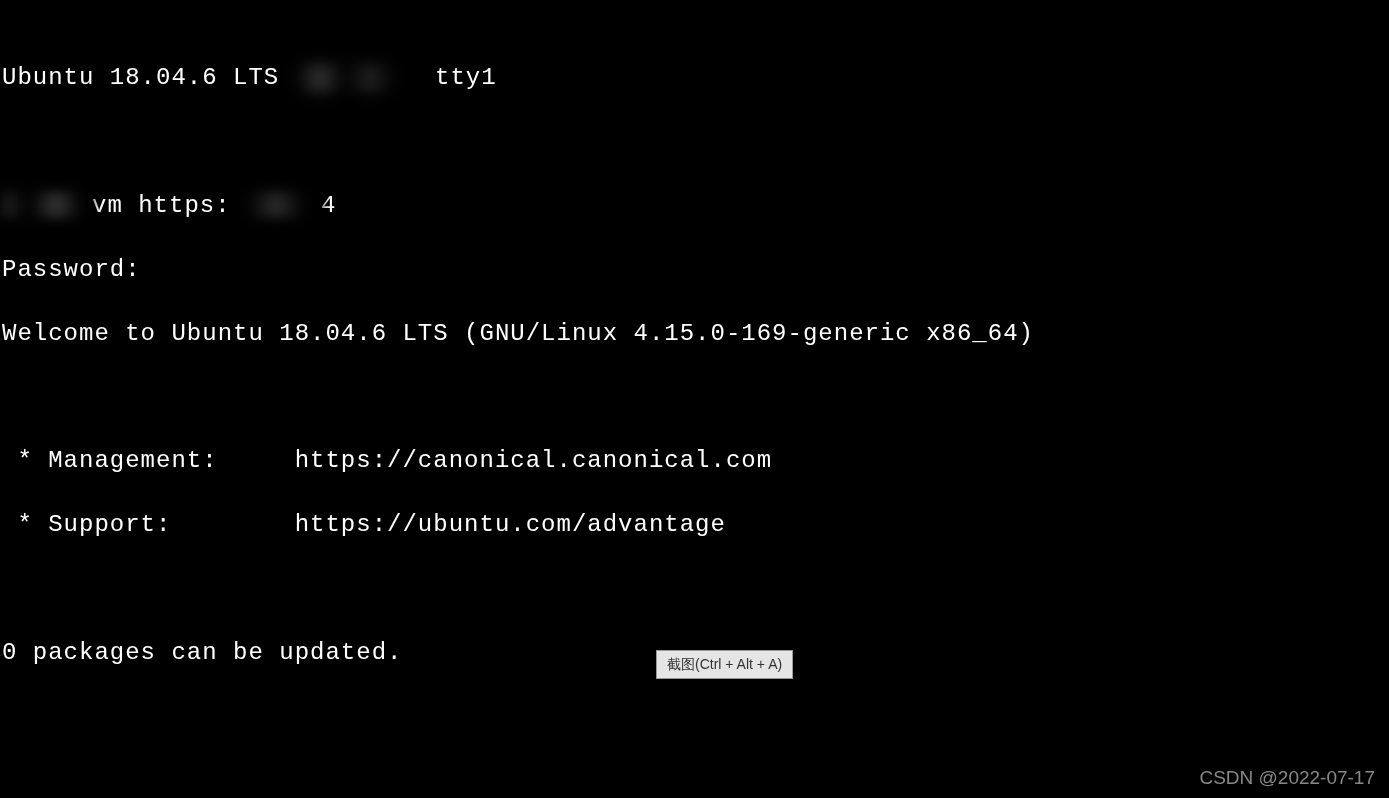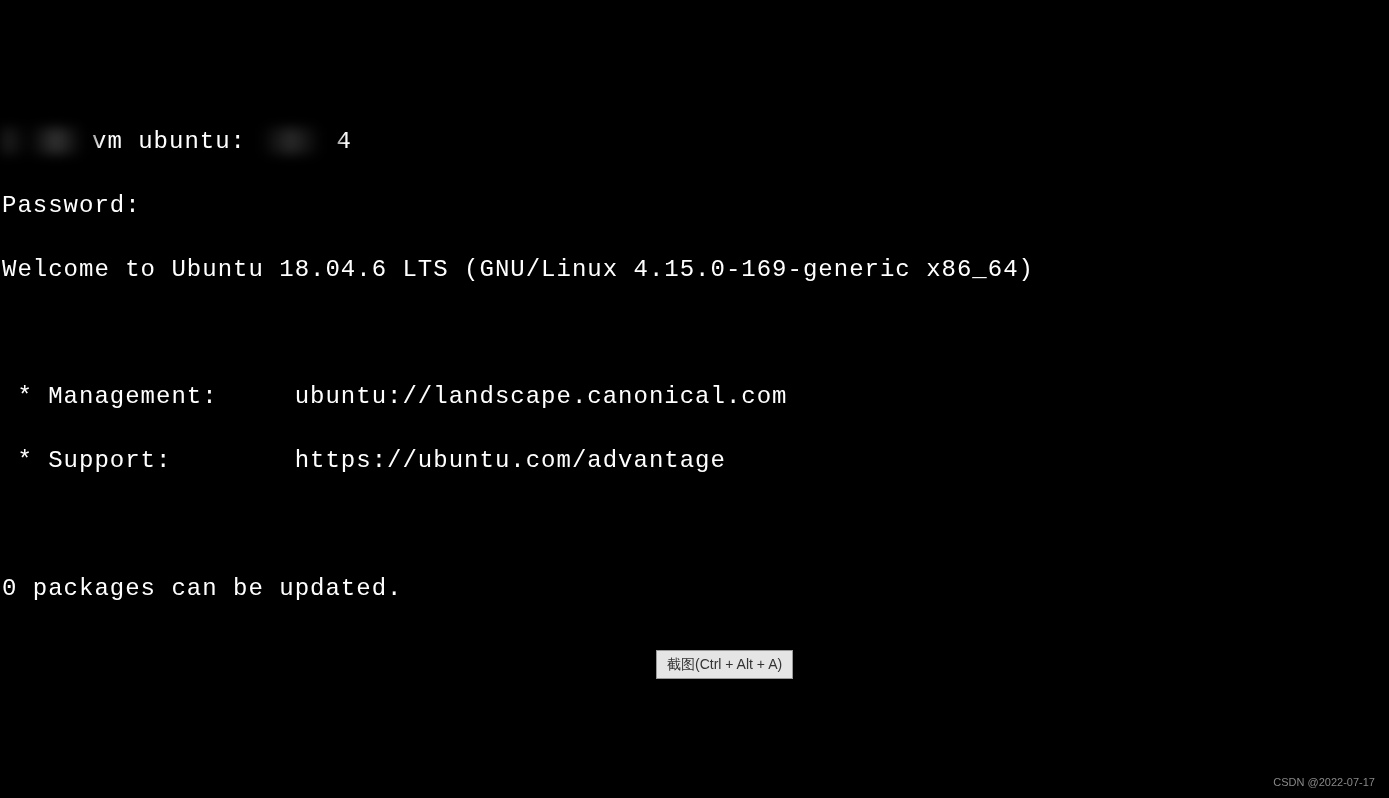--- a/index.html
+++ b/index.html
@@ -85,34 +85,35 @@
       top: 650px;
       left: 656px;
       white-space: nowrap;
     }
     .watermark {
       position: absolute;
       bottom: 8px;
       right: 14px;
       color: #888;
       font-family: Arial, sans-serif;
-      font-size: 11px;
+      font-size: 19px;
       letter-spacing: 0;
     }
   </style>
 </head>
 <body>
 
 <div class="terminal">
+<span class="line"><span>Ubuntu 18.04.6 LTS</span> <span class="blur1"></span><span> tty1</span></span>
 <span class="line"> </span>
-<span class="line"><span class="blur-small"></span><span>vm ubuntu: </span><span class="blur-tiny"></span><span>4</span></span>
+<span class="line"><span class="blur-small"></span><span>vm https: </span><span class="blur-tiny"></span><span>4</span></span>
 <span class="line">Password:</span>
 <span class="line">Welcome to Ubuntu 18.04.6 LTS (GNU/Linux 4.15.0-169-generic x86_64)</span>
 <span class="line"> </span>
-<span class="line"> * Management:     ubuntu://landscape.canonical.com</span>
+<span class="line"> * Management:     https://canonical.canonical.com</span>
 <span class="line"> * Support:        https://ubuntu.com/advantage</span>
 <span class="line"> </span>
 <span class="line">0 packages can be updated.</span>
 
 
 
 
 
 
 </div>

